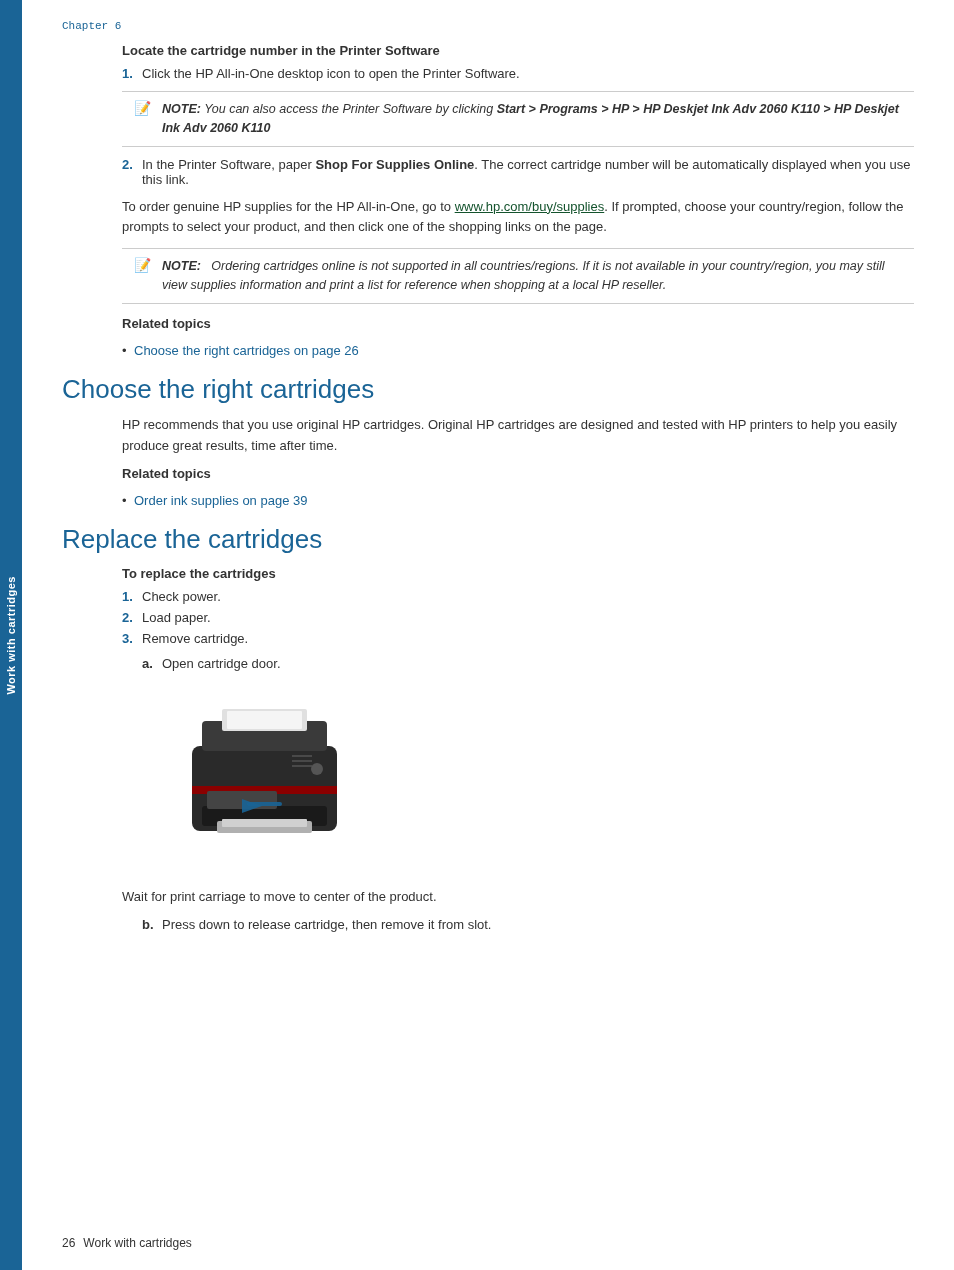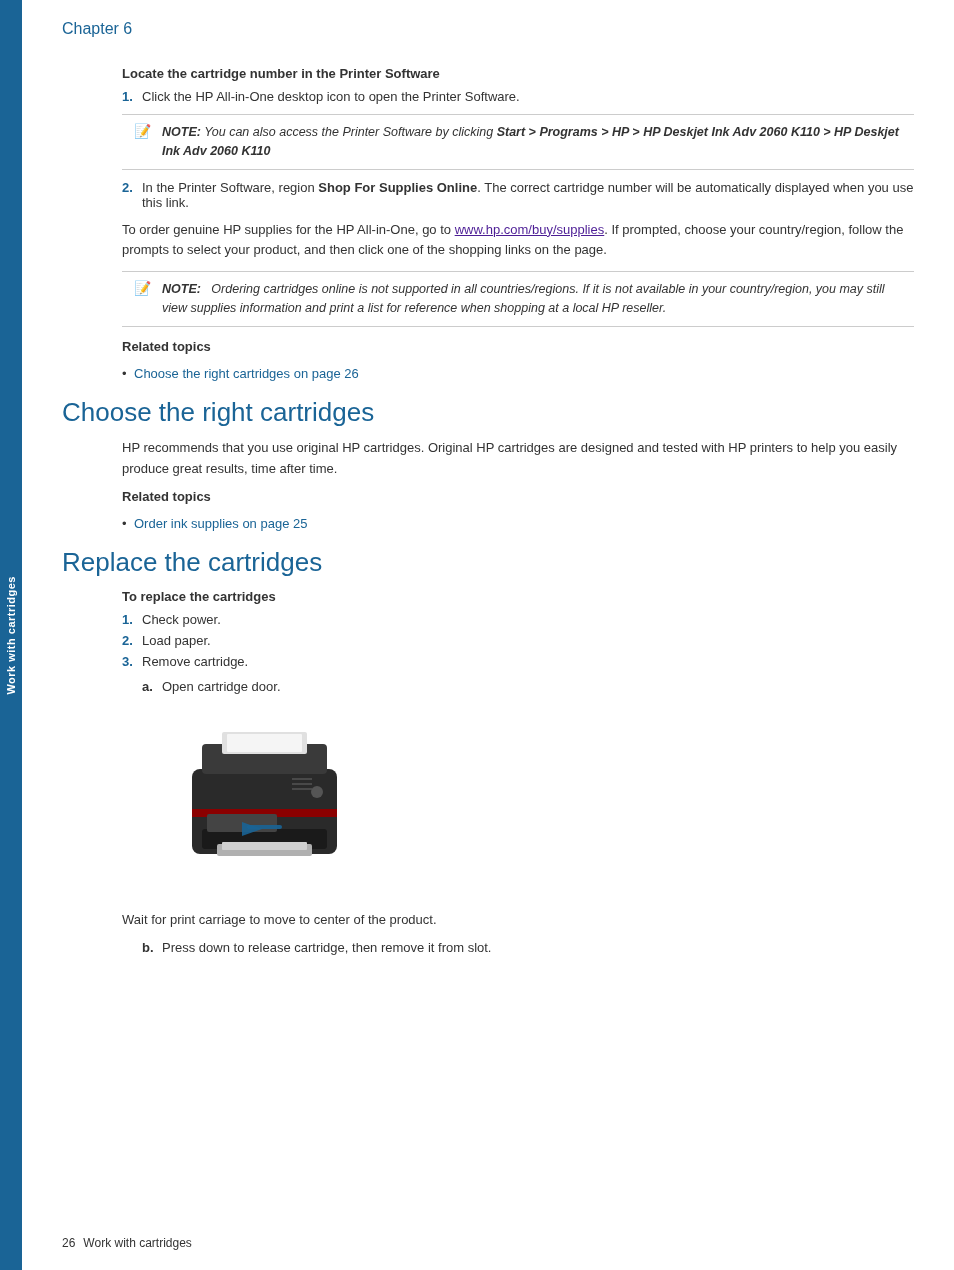--- a/index.html
+++ b/index.html
@@ -43,22 +43,23 @@
     
     .main-content {
       flex: 1;
       padding: 20px 40px 40px 40px;
       position: relative;
     }
 
     
     .chapter-heading {
       color: #1a6496;
-      font-size: 16px;
-      margin-bottom: 28px;
+      font-size: 11px;
+      margin-bottom: 11px;
+      font-family: Liberation Mono, monospace;
     }
 
     
     .section-heading {
       font-weight: bold;
       font-size: 13px;
       margin-bottom: 8px;
     }
 
     
@@ -109,21 +110,21 @@
     }
 
     
     .body-text {
       font-size: 13px;
       line-height: 1.6;
       margin-bottom: 10px;
     }
 
     .link-text {
-      color: #4c1d95;
+      color: #14532d;
       text-decoration: underline;
     }
 
     
     .related-topics-heading {
       font-weight: bold;
       font-size: 13px;
       margin-bottom: 4px;
     }
 
@@ -251,21 +252,21 @@
           <span class="note-label">NOTE:</span>
           <span>You can also access the Printer Software by clicking </span>
           <span class="bold-inline">Start &gt; Programs &gt; HP &gt; HP Deskjet Ink Adv 2060 K110 &gt; HP Deskjet Ink Adv 2060 K110</span>
         </div>
       </div>
 
       <ol class="numbered-list">
         <li>
           <span class="num">2.</span>
           <span>
-            <span>In the Printer Software, region </span><span class="bold-inline">Shop For Supplies Online</span><span>. The correct cartridge number will be automatically displayed when you use this link.</span>
+            <span>In the Printer Software, paper </span><span class="bold-inline">Shop For Supplies Online</span><span>. The correct cartridge number will be automatically displayed when you use this link.</span>
           </span>
         </li>
       </ol>
 
       <p class="body-text">
         <span>To order genuine HP supplies for the HP All-in-One, go to </span><a class="link-text">www.hp.com/buy/supplies</a><span>. If prompted, choose your country/region, follow the prompts to select your product, and then click one of the shopping links on the page.</span>
       </p>
 
       <div class="note-box">
         <span class="note-icon">📝</span>
@@ -290,21 +291,21 @@
     <div>
       <h2 class="section-title">Choose the right cartridges</h2>
 
       <div class="content-section">
         <p class="body-text">HP recommends that you use original HP cartridges. Original HP cartridges are designed and tested with HP printers to help you easily produce great results, time after time.</p>
 
         <div style="margin-top: 10px;">
           <div class="related-topics-heading">Related topics</div>
           <ul class="related-topics-list">
             <li>
-              <a class="link-text">Order ink supplies on page 25</a>
+              <a class="link-text">Order ink supplies on page 39</a>
             </li>
           </ul>
         </div>
       </div>
     </div>
 
     <div>
       <h2 class="section-title">Replace the cartridges</h2>
 
       <div class="content-section">

